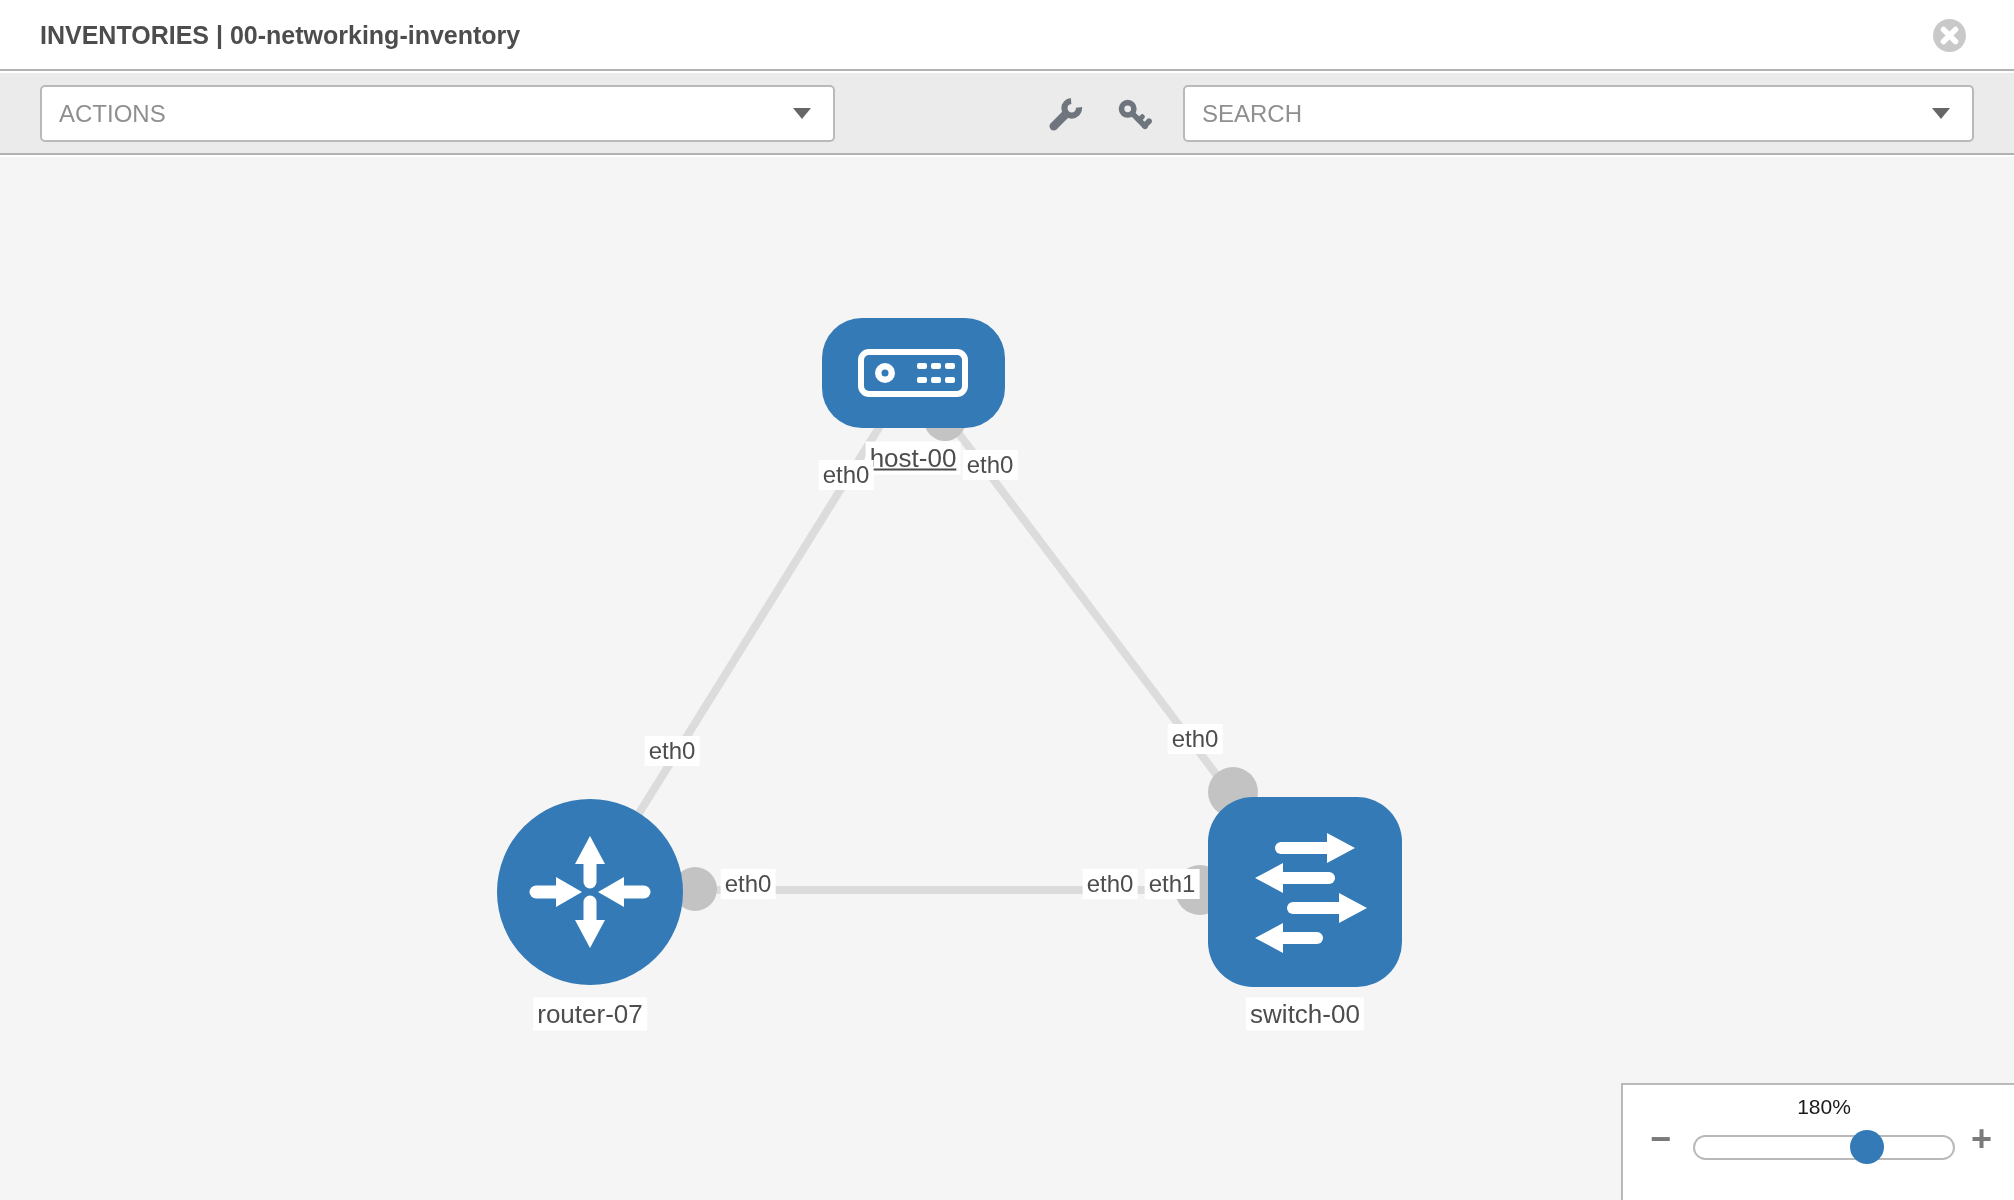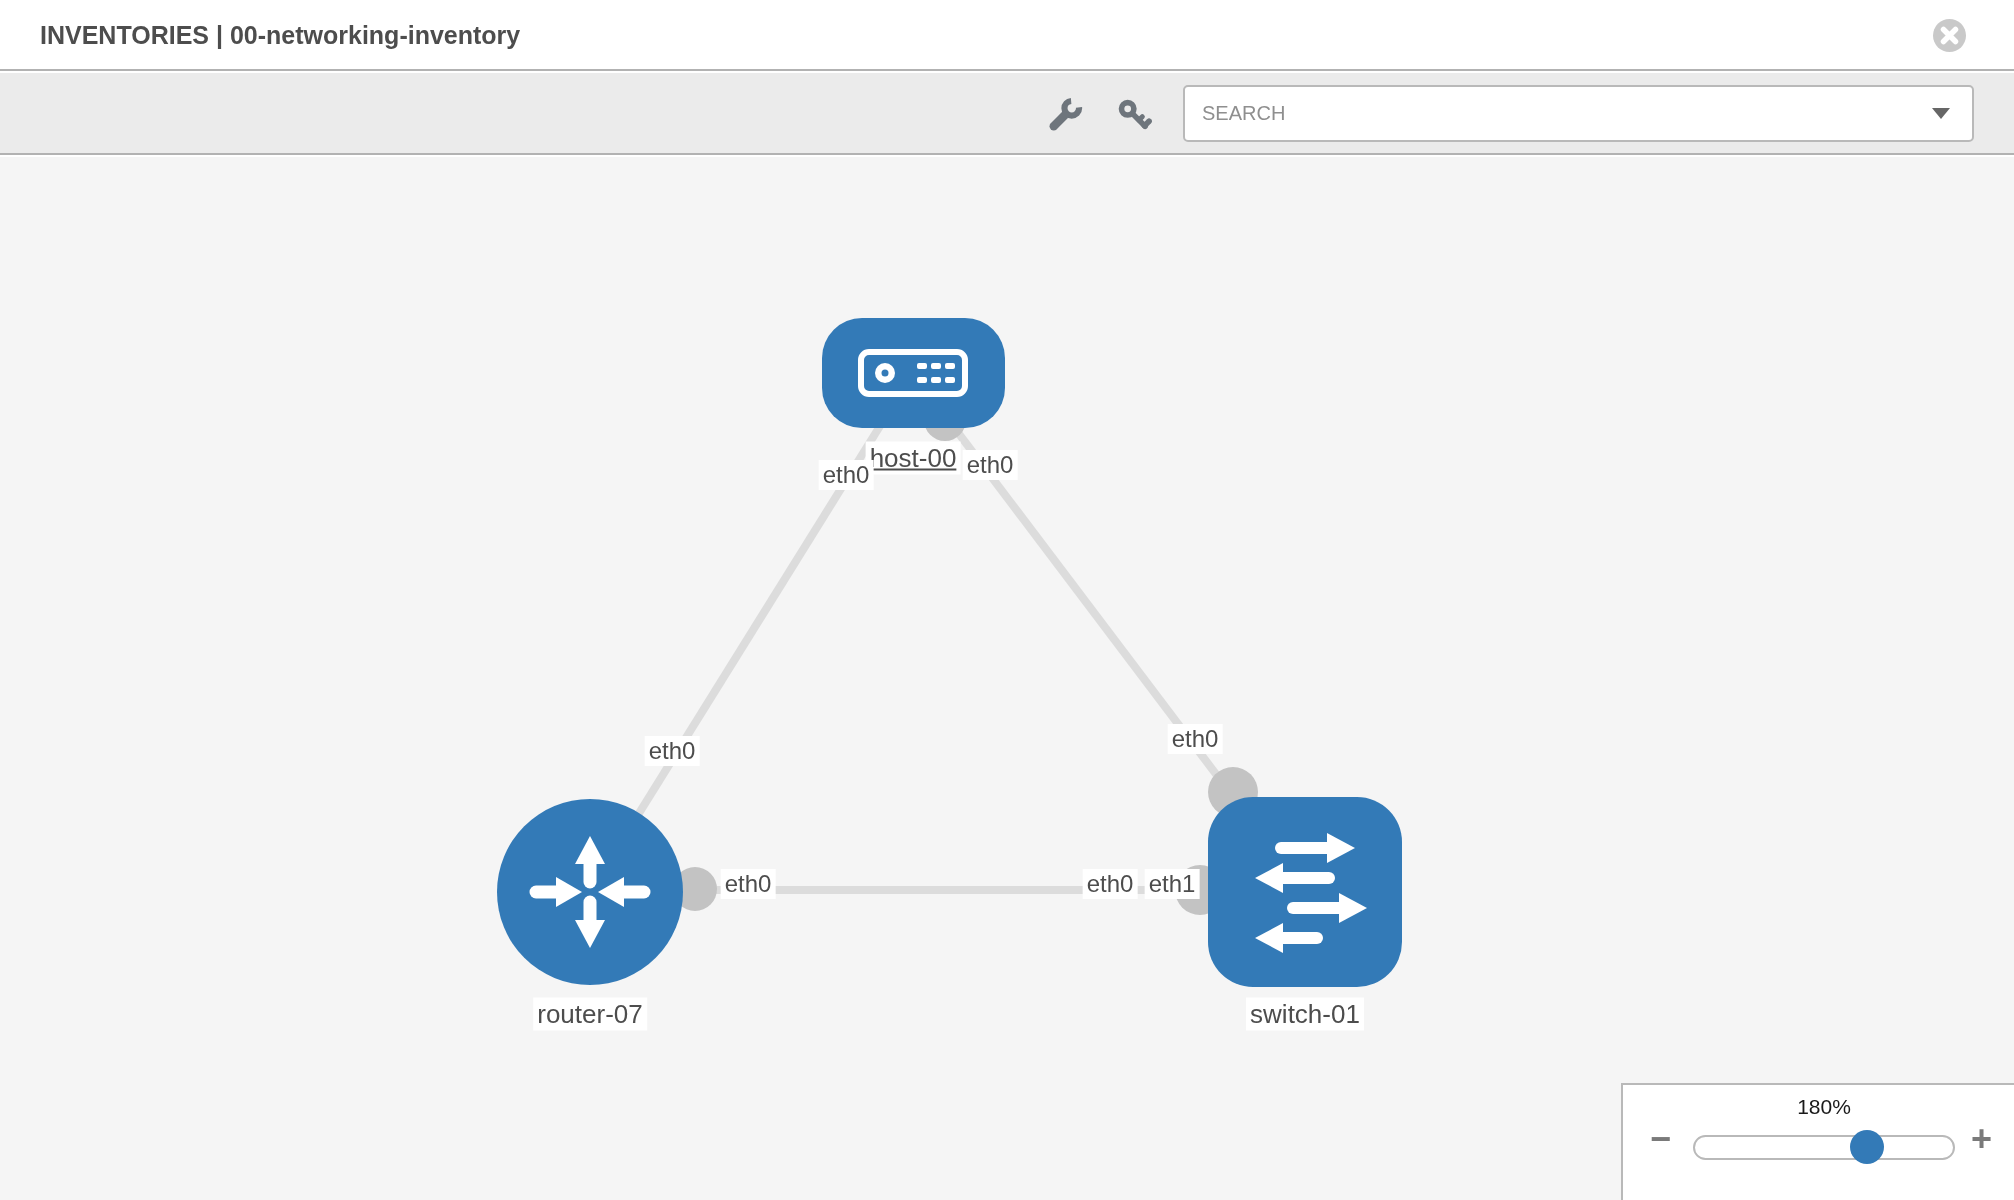--- a/index.html
+++ b/index.html
@@ -18,21 +18,21 @@
   
   .toolbar { position:absolute; left:0; top:73px; width:2014px; height:82px;
              background:#ebebeb; border-bottom:2px solid #b2b2b2; }
   .select-box { position:absolute; top:12px; height:57px; background:#fff;
                 border:2px solid #b9b9b9; border-radius:5px; }
   .actions-box { left:40px; width:795px; }
   .search-box  { left:1183px; width:791px; }
   .select-label { position:absolute; left:17px; top:0; line-height:53px;
                   font-size:24px; color:#8f8f8f; }
   .search-input { position:absolute; left:17px; top:0; width:690px; height:53px;
-                  border:none; outline:none; font-size:20px; color:#c2410c;
+                  border:none; outline:none; font-size:24px; color:#c2410c;
                   font-family:"Liberation Sans", sans-serif; background:transparent; }
   .search-input::placeholder { color:#8f8f8f; opacity:1; }
   .caret { position:absolute; right:22px; top:21px; width:0; height:0;
            border-left:9px solid transparent; border-right:9px solid transparent;
            border-top:11px solid #666; }
   .tool-icon-btn { position:absolute; top:24px; width:44px; height:36px;
                    background:transparent; border:none; cursor:pointer; padding:0; }
   .wrench-btn { left:1043px; }
   .key-btn    { left:1113px; }
 
@@ -71,20 +71,24 @@
       <span>
         <svg width="33" height="33" viewBox="0 0 33 33">
           <circle cx="16.5" cy="16.5" r="16.5" fill="#c9c9c9"></circle>
           <path d="M10.5 10.5 L22.5 22.5 M22.5 10.5 L10.5 22.5" stroke="#ffffff" stroke-width="5.5" stroke-linecap="round"></path>
         </svg>
       </span>
     </button>
   </div>
 
   <div class="toolbar">
+    <div class="select-box actions-box">
+      <span class="select-label">ACTIONS</span>
+      <span class="caret"></span>
+    </div>
 
     <button class="tool-icon-btn wrench-btn">
       <span>
         <svg width="40" height="36" viewBox="0 0 34 32">
           <circle cx="23" cy="10" r="6.5" fill="none" stroke="#6e757c" stroke-width="5.5" pathLength="100" stroke-dasharray="75 25"></circle>
           <line x1="7" y1="26" x2="16.5" y2="16.5" stroke="#6e757c" stroke-width="7.5" stroke-linecap="round"></line>
         </svg>
       </span>
     </button>
 
@@ -161,21 +165,21 @@
           <line x1="-12" y1="16" x2="34" y2="16"></line>  
             <polygon points="62,16 34,1 34,31" stroke="none"></polygon>
           <line x1="12" y1="46" x2="-22" y2="46"></line>  
             <polygon points="-50,46 -22,31 -22,61" stroke="none"></polygon>
         </g>
       </g>
     </svg>
 
     <div class="chip node-chip" style="left:913px;  top:301px;text-decoration:underline;">host-00</div>
     <div class="chip node-chip" style="left:590px;  top:857px;">router-07</div>
-    <div class="chip node-chip" style="left:1305px; top:857px;">switch-01</div>
+    <div class="chip node-chip" style="left:1305px; top:857px;">switch-00</div>
 
     <div class="chip iface-chip" style="left:846px;  top:318px;">eth0</div>
     <div class="chip iface-chip" style="left:990px;  top:308px;">eth0</div>
     <div class="chip iface-chip" style="left:672px;  top:594px;">eth0</div>
     <div class="chip iface-chip" style="left:1195px; top:582px;">eth0</div>
     <div class="chip iface-chip" style="left:748px;  top:727px;">eth0</div>
     <div class="chip iface-chip" style="left:1110px; top:727px;">eth0</div>
     <div class="chip iface-chip chip-top" style="left:1140px; top:727px;">eth1</div>
   </div>
 

